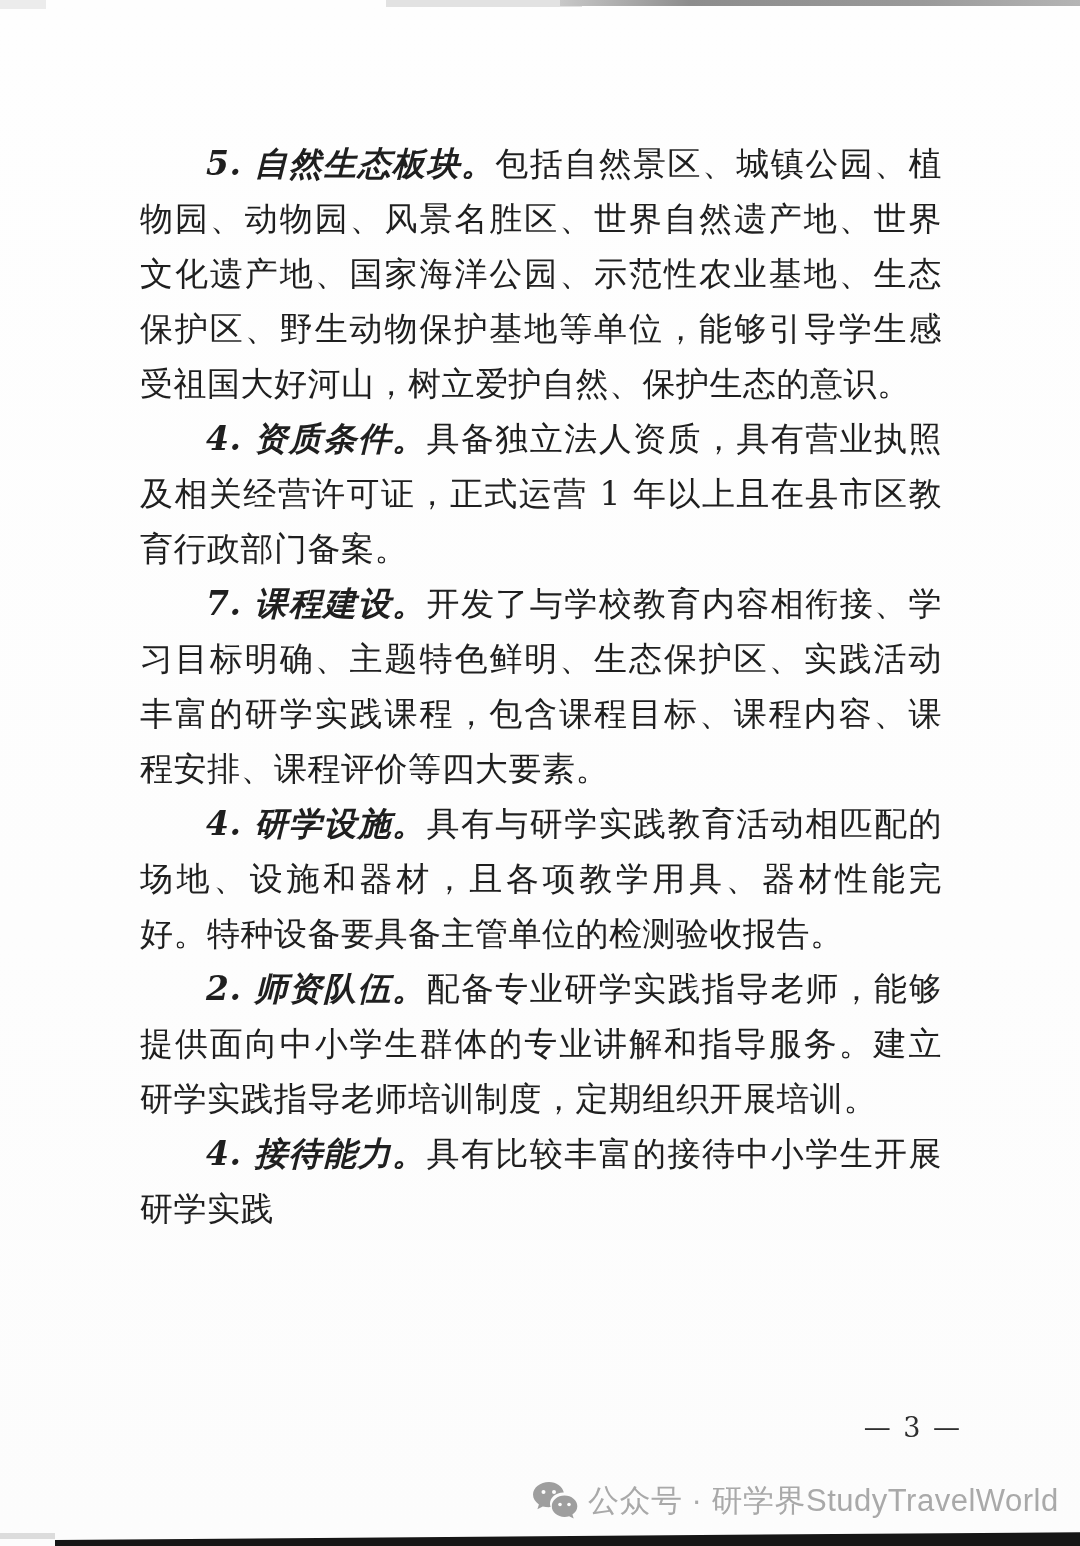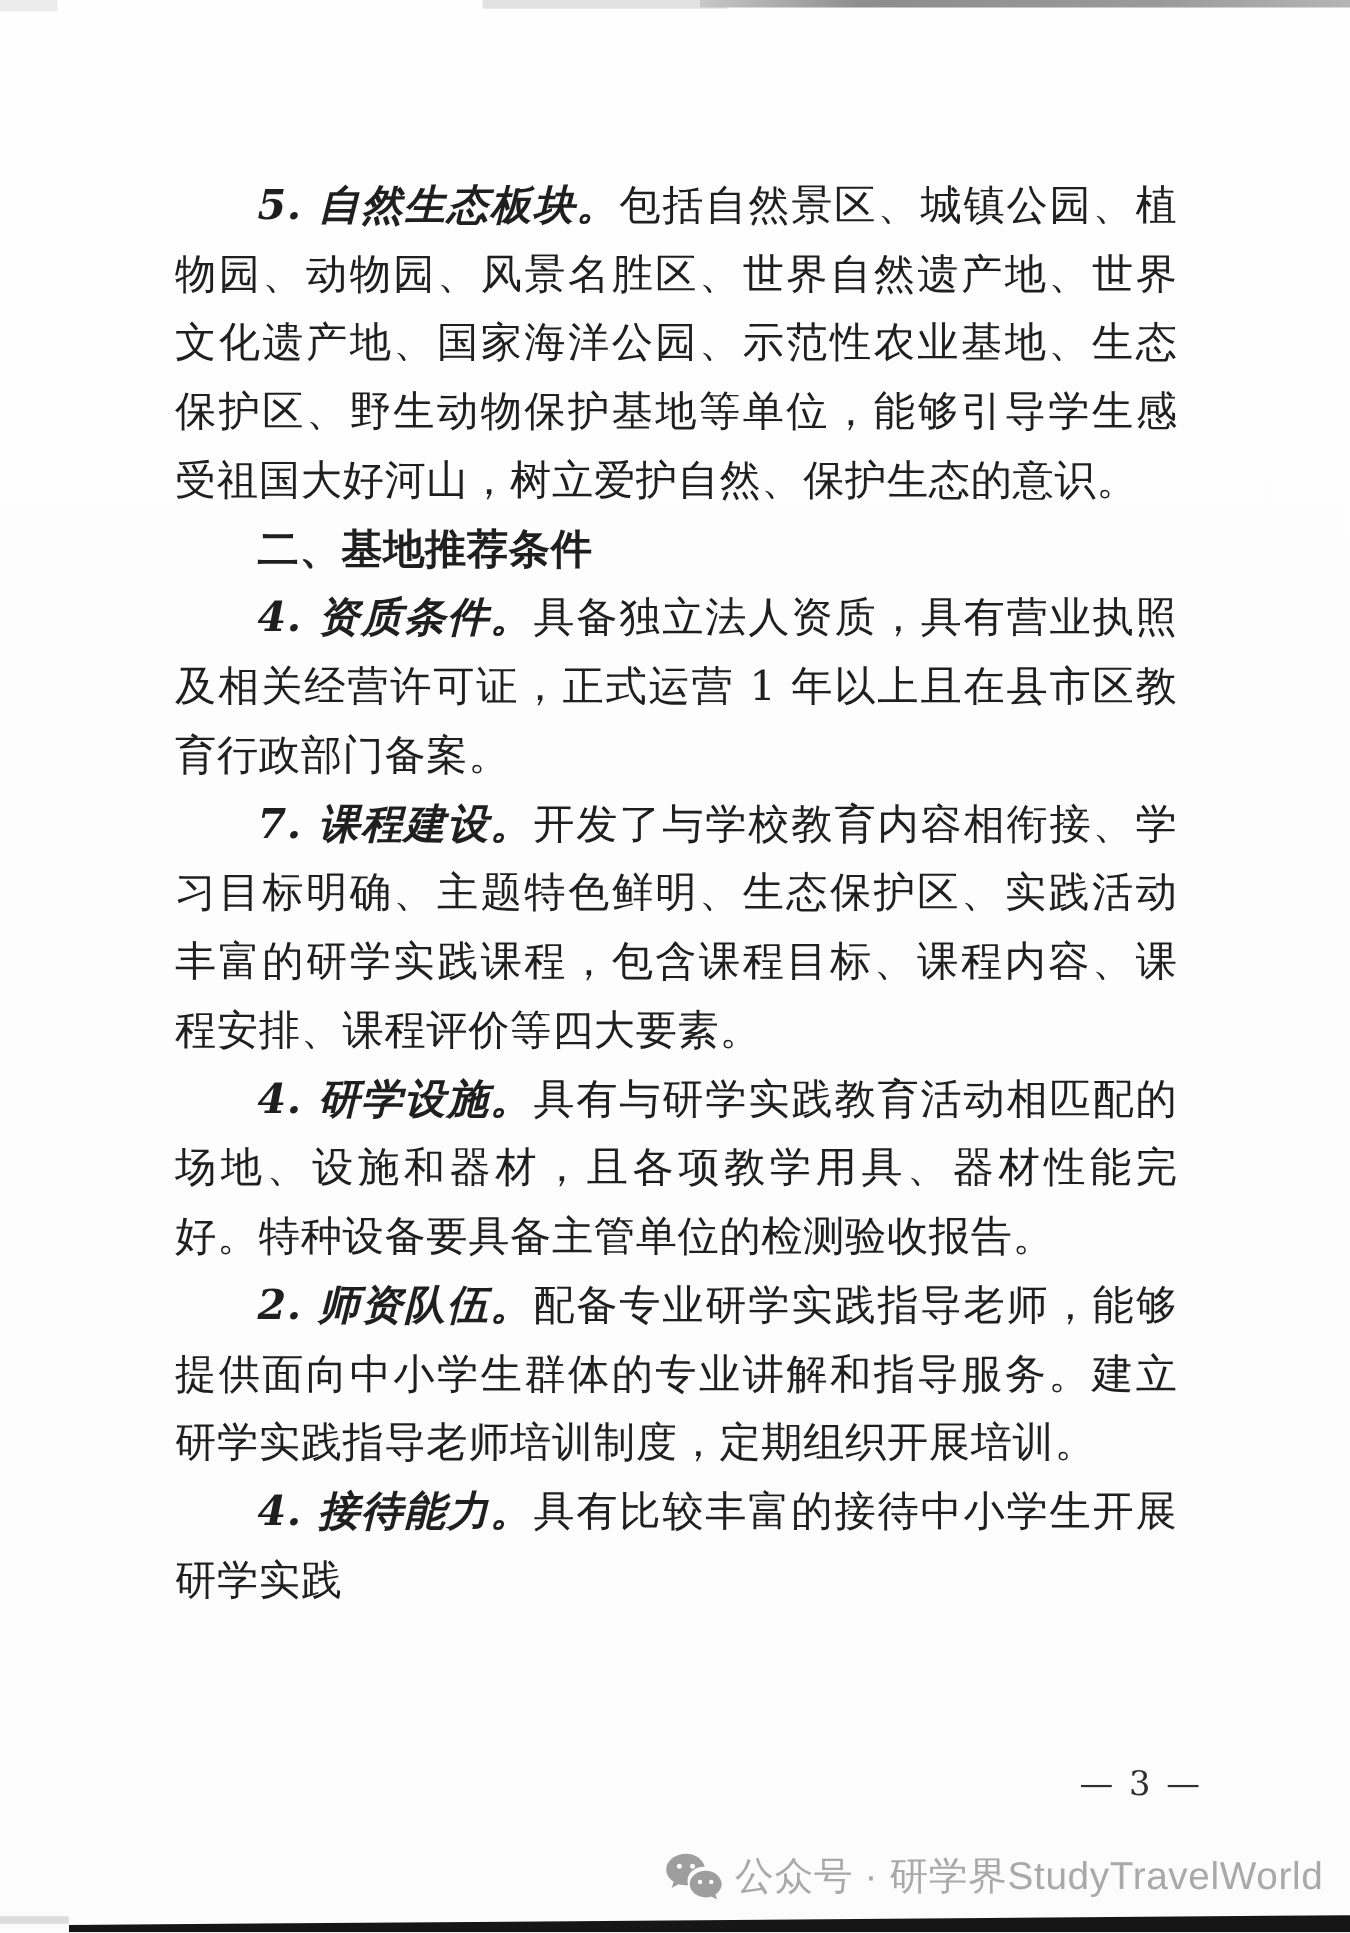--- a/index.html
+++ b/index.html
@@ -74,21 +74,21 @@
     font-family: "DejaVu Serif", "Liberation Serif", serif;
     font-size: 27px;
     letter-spacing: 2px;
   }
   
   .watermark {
     position: absolute;
     left: 532px;
     top: 1480px;
     display: flex;
-    align-items: flex-end;
+    align-items: center;
     gap: 10px;
     color: #a9a9a9;
     font-family: "Liberation Sans", "DejaVu Sans", sans-serif;
     font-size: 31px;
     letter-spacing: 0.5px;
     white-space: nowrap;
   }
   .watermark .icon-wrap {
     width: 46px;
     height: 40px;
@@ -99,21 +99,20 @@
 <body>
 
 <div class="page">
 
   <div class="scan-top-left"></div>
   <div class="scan-top-mid"></div>
   <div class="scan-top-right"></div>
 
   <div class="content">
     <p><b class="lead">5. 自然生态板块。</b><span>包括自然景区、城镇公园、植物园、动物园、风景名胜区、世界自然遗产地、世界文化遗产地、国家海洋公园、示范性农业基地、生态保护区、野生动物保护基地等单位，能够引导学生感受祖国大好河山，树立爱护自然、保护生态的意识。</span></p>
-    <p class="heading">二、基地推荐条件</p>
     <p><b class="lead">4. 资质条件。</b><span>具备独立法人资质，具有营业执照及相关经营许可证，正式运营 1 年以上且在县市区教育行政部门备案。</span></p>
     <p><b class="lead">7. 课程建设。</b><span>开发了与学校教育内容相衔接、学习目标明确、主题特色鲜明、生态保护区、实践活动丰富的研学实践课程，包含课程目标、课程内容、课程安排、课程评价等四大要素。</span></p>
     <p><b class="lead">4. 研学设施。</b><span>具有与研学实践教育活动相匹配的场地、设施和器材，且各项教学用具、器材性能完好。特种设备要具备主管单位的检测验收报告。</span></p>
     <p><b class="lead">2. 师资队伍。</b><span>配备专业研学实践指导老师，能够提供面向中小学生群体的专业讲解和指导服务。建立研学实践指导老师培训制度，定期组织开展培训。</span></p>
     <p><b class="lead">4. 接待能力。</b><span>具有比较丰富的接待中小学生开展研学实践</span></p>
   </div>
 
   <div class="page-number">— 3 —</div>
 
   <div class="watermark">

